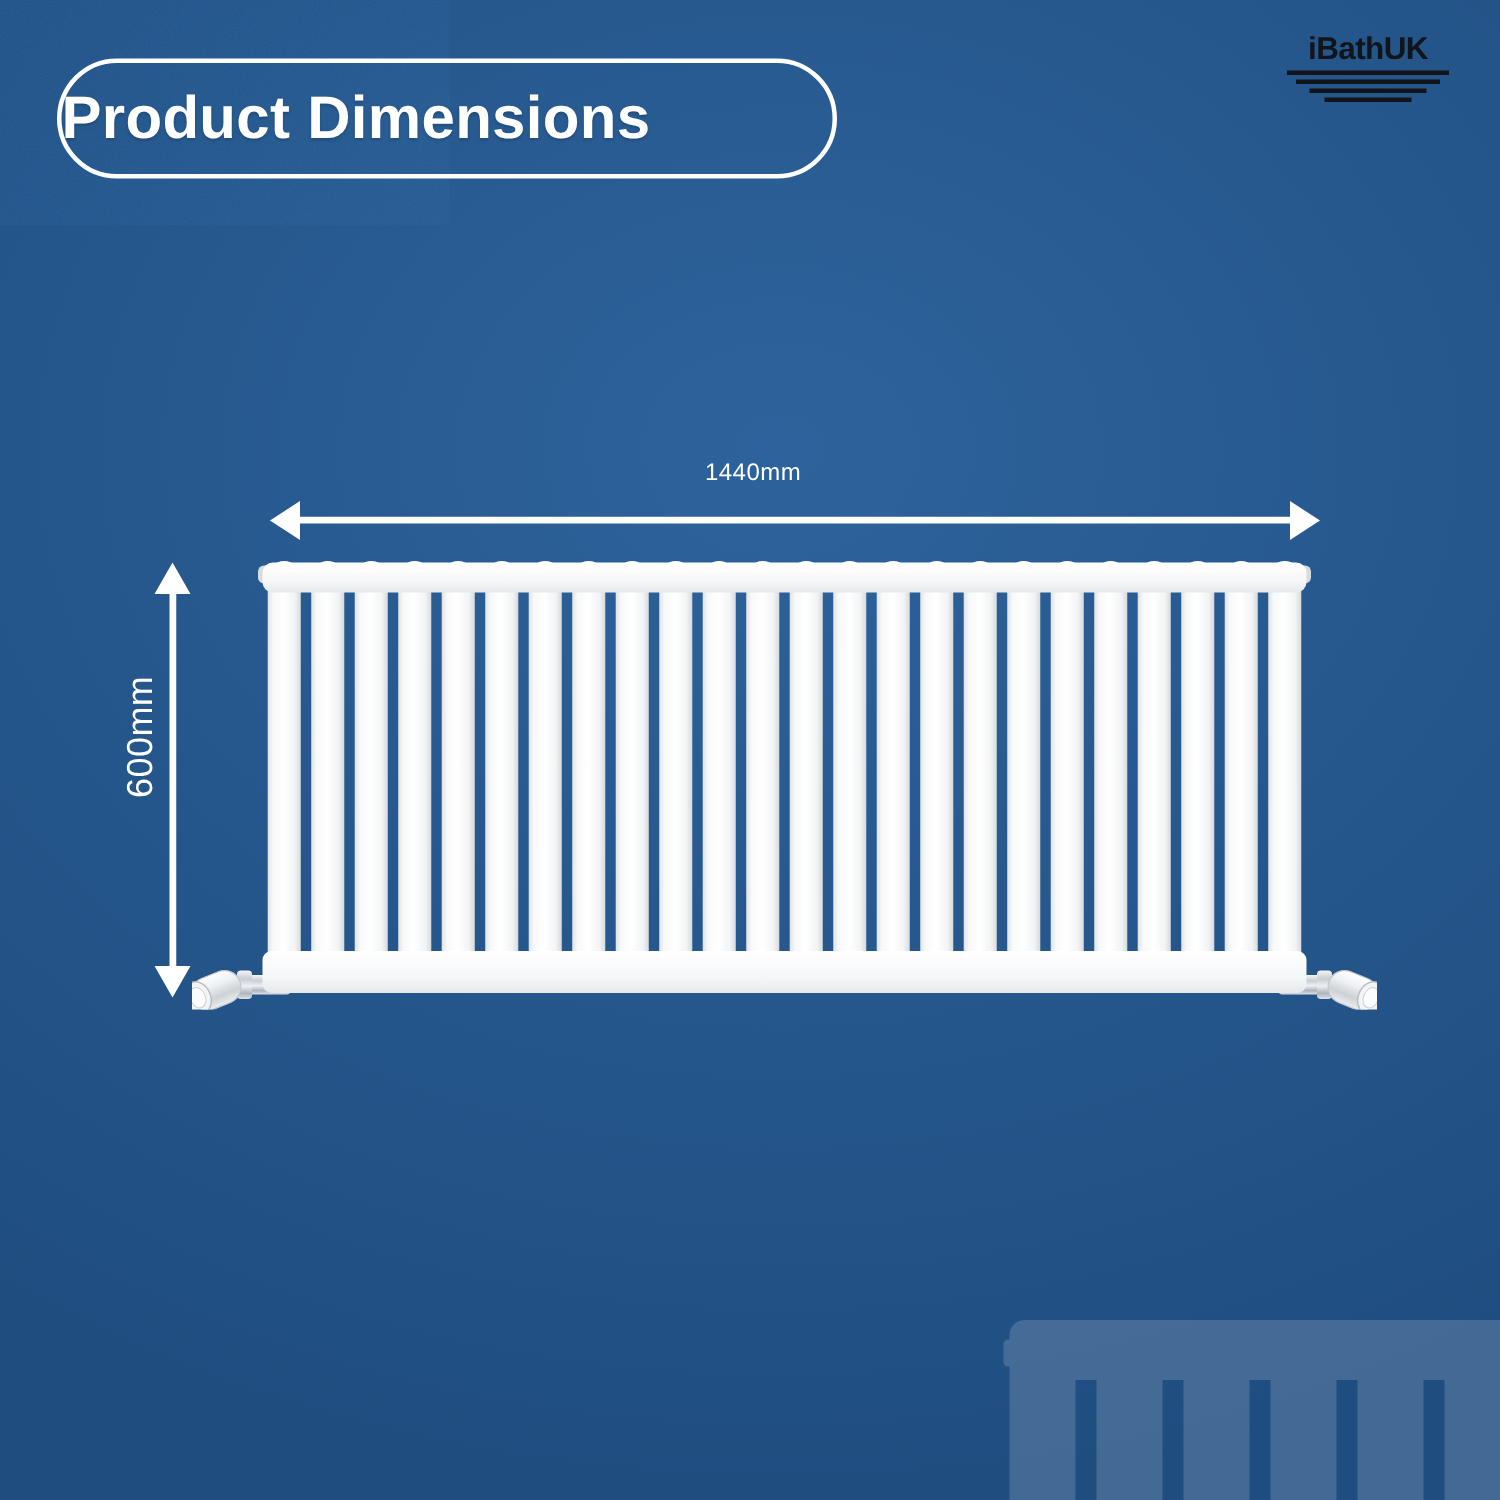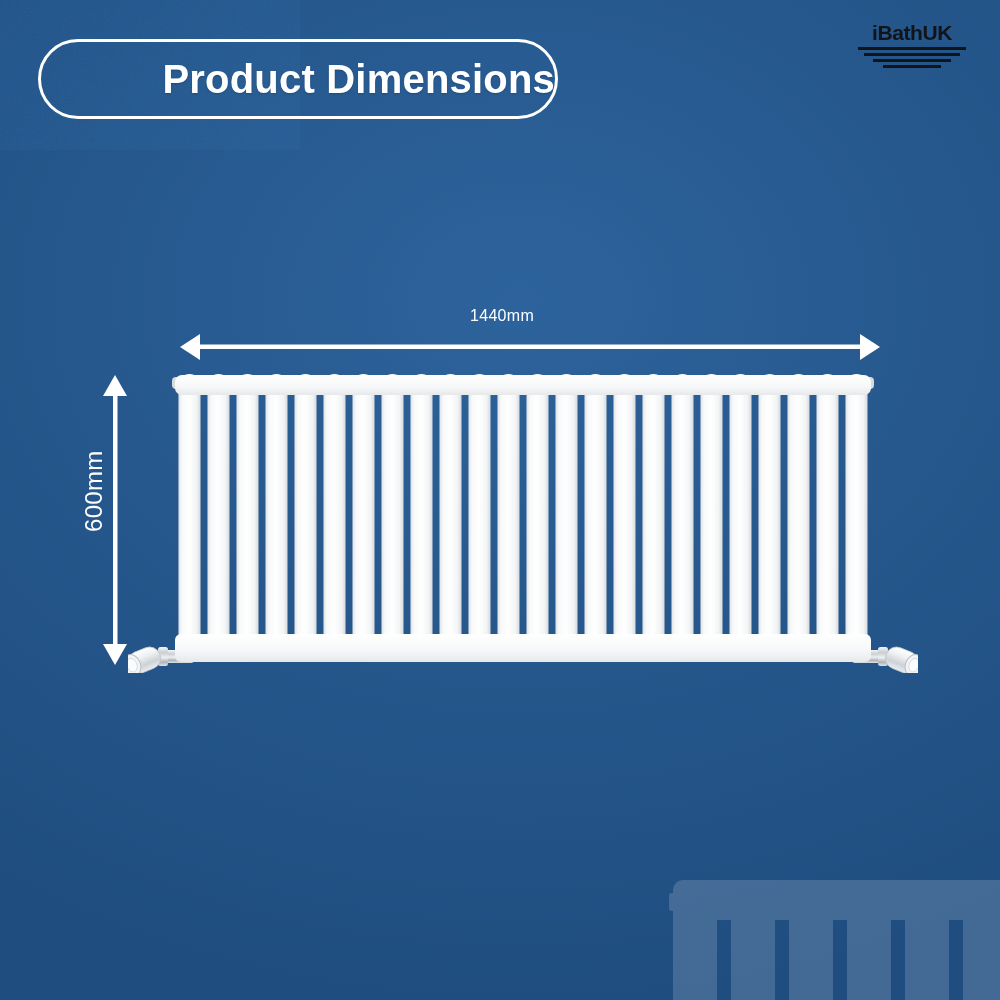--- a/index.html
+++ b/index.html
@@ -37,21 +37,21 @@
     position: absolute;
     left: 38px;
     top: 39px;
     width: 520px;
     height: 80px;
     border: 3px solid #ffffff;
     border-radius: 40px;
     box-sizing: border-box;
     display: flex;
     align-items: center;
-    justify-content: flex-end;
+    justify-content: flex-start;
   }
   #title-text {
     color: #ffffff;
     font-size: 40px;
     font-weight: bold;
     letter-spacing: .2px;
     white-space: nowrap;
     text-shadow: 0 1px 2px rgba(0,0,0,.18);
   }
 

